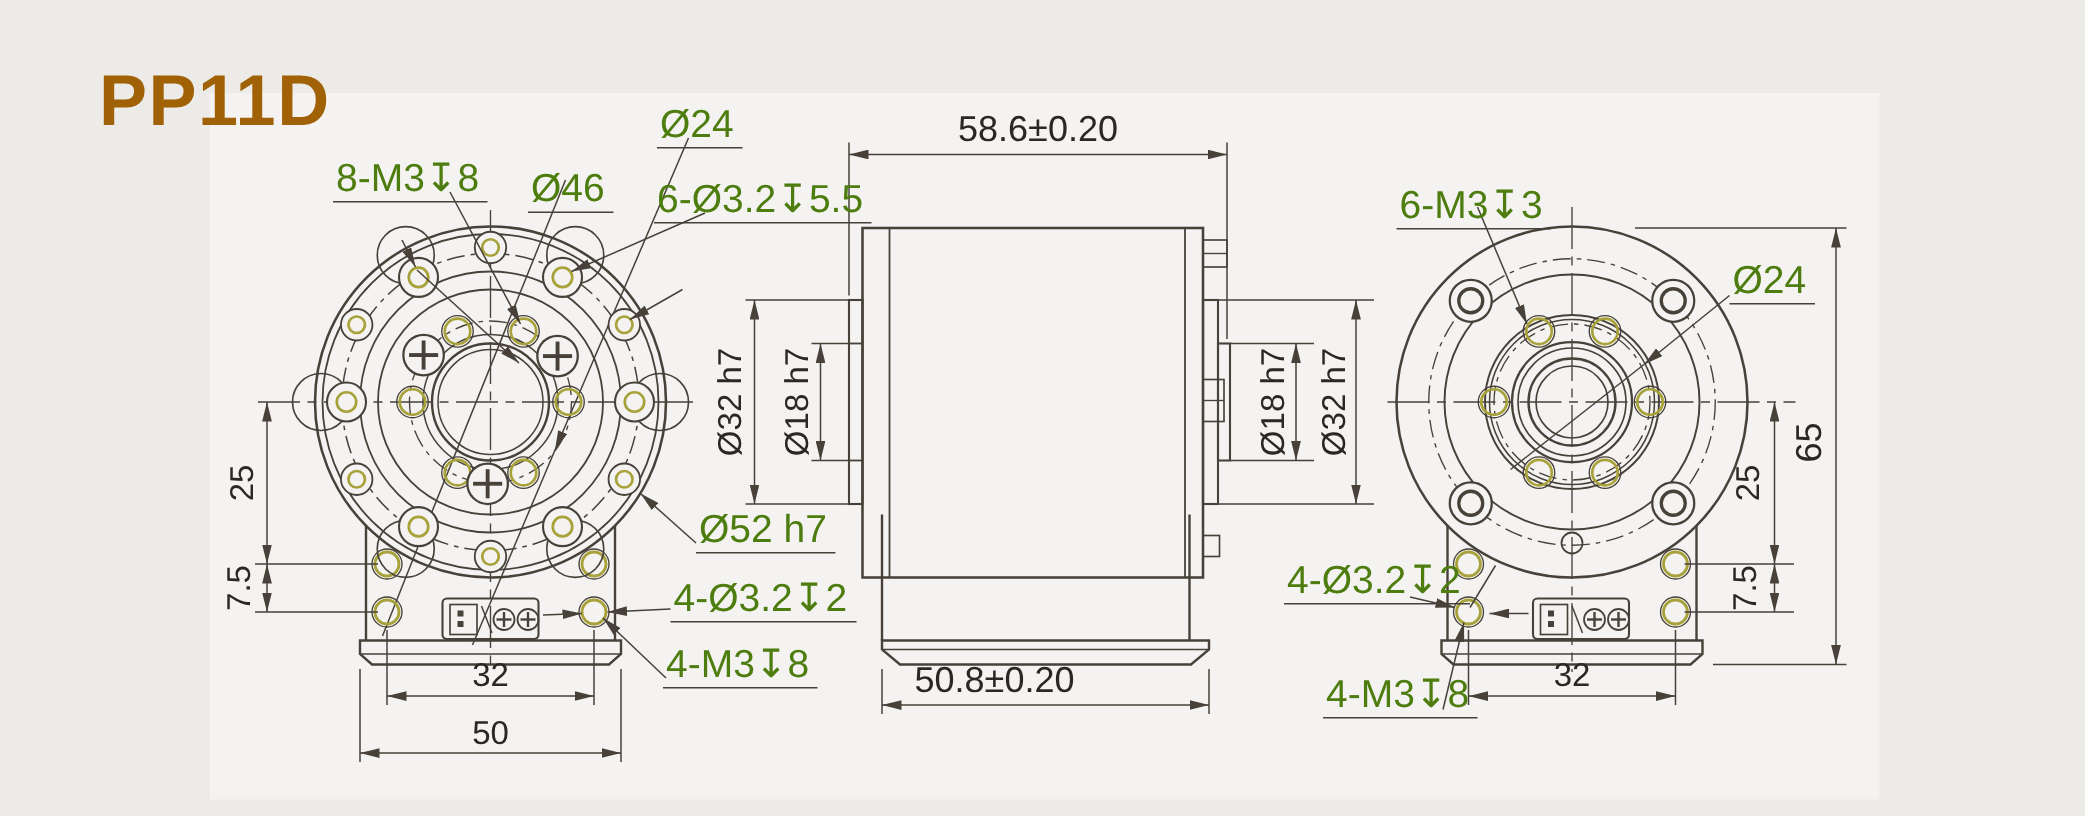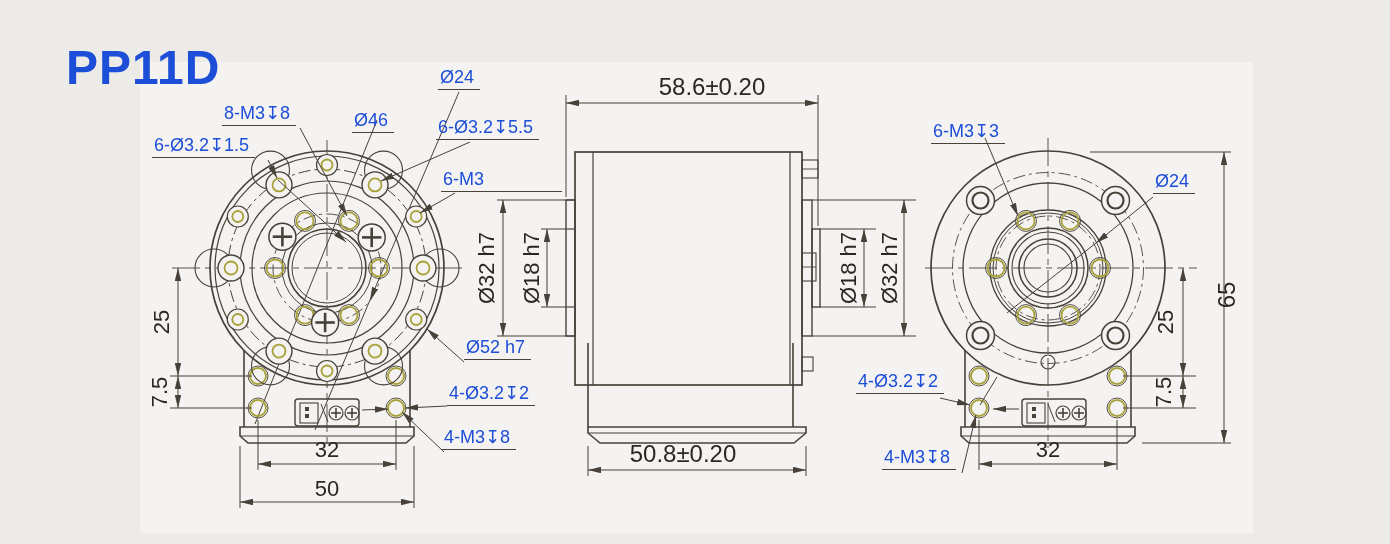--- a/index.html
+++ b/index.html
@@ -1,27 +1,27 @@
 <!DOCTYPE html>
 <html><head>
 <meta charset="utf-8">
 <style>
   html,body{margin:0;padding:0;}
   .sheet{position:relative;width:1390px;height:544px;background:#ecebe8;overflow:hidden;
          font-family:"Liberation Sans","DejaVu Sans",sans-serif;}
   .panel{position:absolute;left:140px;top:62px;width:1113px;height:471px;background:#f4f3f1;}
-  .title{position:absolute;left:66px;top:40px;font-size:48px;font-weight:bold;color:#1d4ed8;letter-spacing:1px;}
+  .title{position:absolute;left:66px;top:40px;font-size:48px;font-weight:bold;color:#a16207;letter-spacing:1px;}
   svg.drawing{position:absolute;left:0;top:0;}
-  .lbl{position:absolute;font-size:18px;color:#1d4ed8;border-bottom:1.6px solid #474139;
+  .lbl{position:absolute;font-size:26px;color:#4d7c0f;border-bottom:1.6px solid #474139;
        padding:0 6px 1px 2px;white-space:nowrap;line-height:1.1;}
   .lbl.prw{padding-right:78px;}
   .dim{position:absolute;font-size:22px;color:#2b2823;white-space:nowrap;line-height:1.1;}
   .dim.h{transform:translateX(-50%);}
   .dim.v{transform:translate(-50%,-50%) rotate(-90deg);transform-origin:center;}
-  .dim.big{font-size:24px;margin-left:20px;}
+  .dim.big{font-size:24px;}
 </style>
 </head>
 <body>
 
 <div class="sheet">
   <div class="panel"></div>
 
   <svg class="drawing" width="1390" height="544" viewBox="0 0 1390 544">
     <defs>
       <marker id="ah" viewBox="0 0 12 6" refX="12" refY="3" markerWidth="13" markerHeight="6.5" markerUnits="userSpaceOnUse" orient="auto-start-reverse">
@@ -305,25 +305,23 @@
         <line x1="979" y1="420" x2="979" y2="470"></line>
           <line x1="1117" y1="420" x2="1117" y2="470"></line>
         <line x1="979" y1="464" x2="1117" y2="464" marker-start="url(#ah)" marker-end="url(#ah)"></line>
       </g>
     </g>
   </svg>
 
   <div class="title">PP11D</div>
 
   <div class="lbl" style="left:222px;top:104px">8-M3↧8</div>
-  <div class="lbl" style="left:152px;top:136px">6-Ø3.2↧1.5</div>
   <div class="lbl" style="left:352px;top:111px">Ø46</div>
   <div class="lbl" style="left:438px;top:68px">Ø24</div>
   <div class="lbl" style="left:436px;top:118px">6-Ø3.2↧5.5</div>
-  <div class="lbl prw" style="left:441px;top:170px">6-M3</div>
   <div class="lbl" style="left:464px;top:338px">Ø52 h7</div>
   <div class="lbl" style="left:447px;top:384px">4-Ø3.2↧2</div>
   <div class="lbl" style="left:442px;top:428px">4-M3↧8</div>
 
   <div class="dim v" style="left:162px;top:322px">25</div>
   <div class="dim v" style="left:160px;top:392px">7.5</div>
   <div class="dim h" style="left:327px;top:438px">32</div>
   <div class="dim h" style="left:327px;top:477px">50</div>
 
   <div class="dim h big" style="left:692px;top:74px">58.6±0.20</div>

